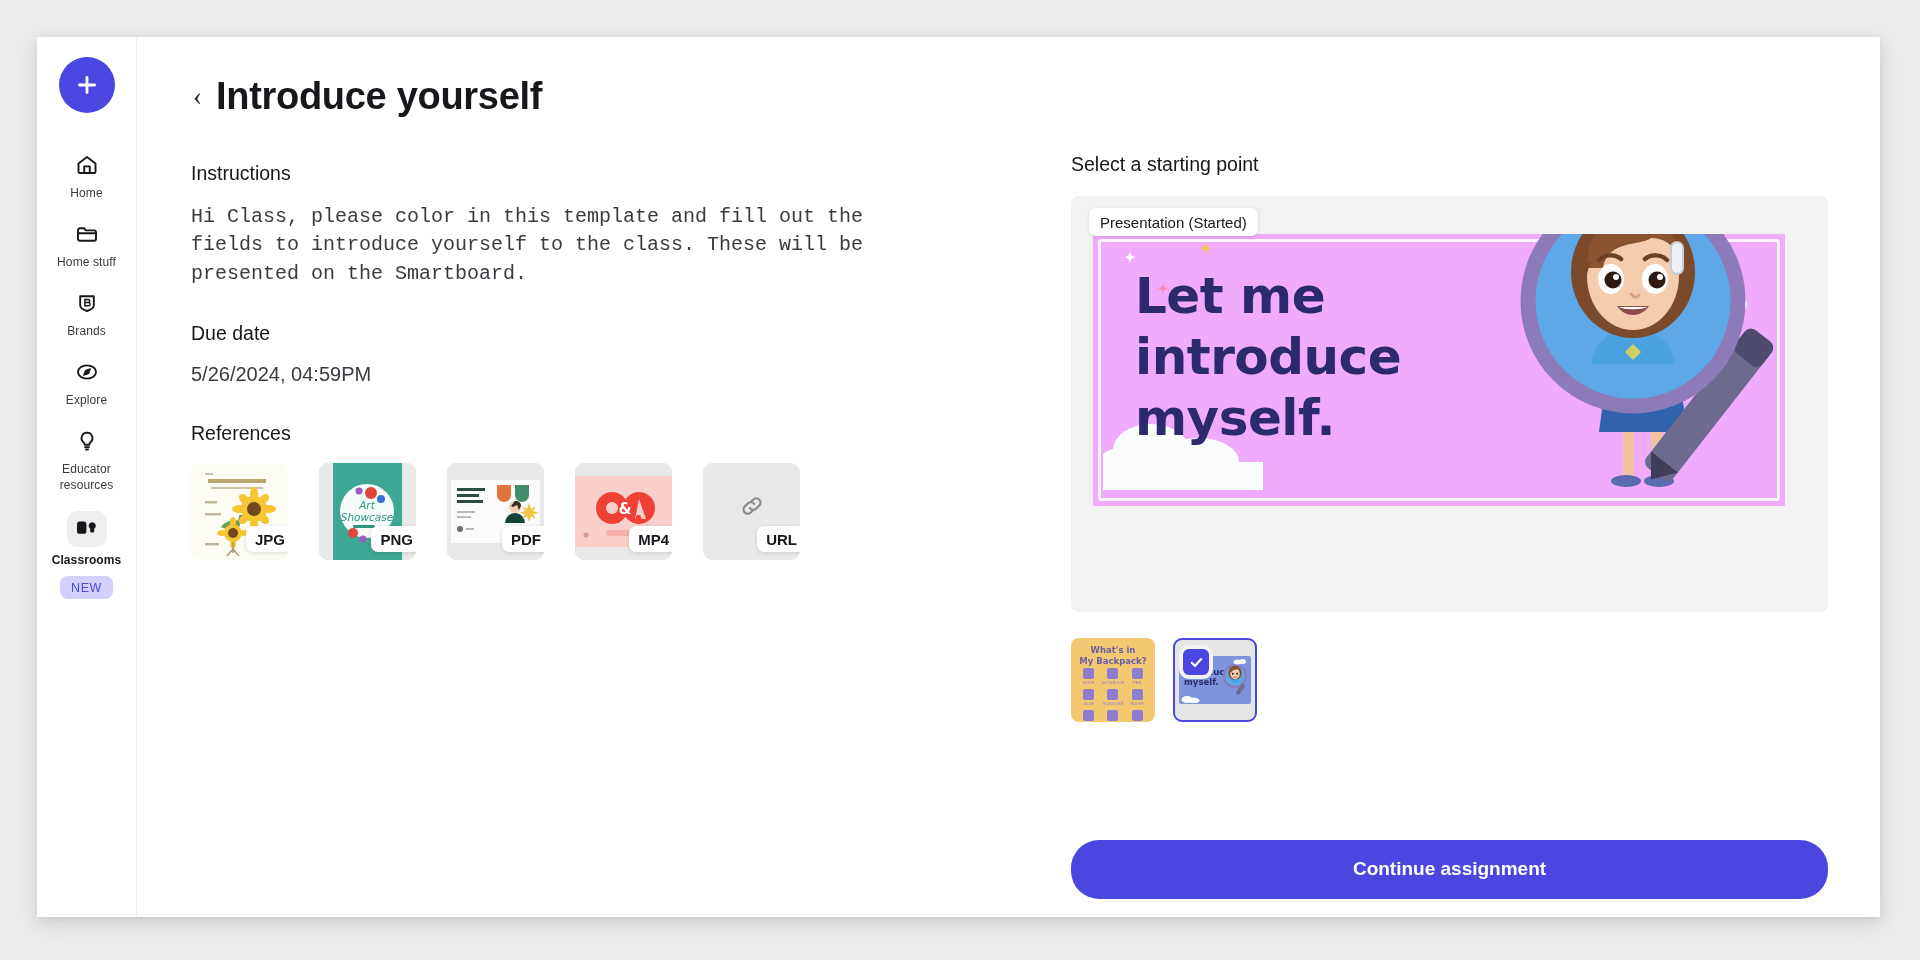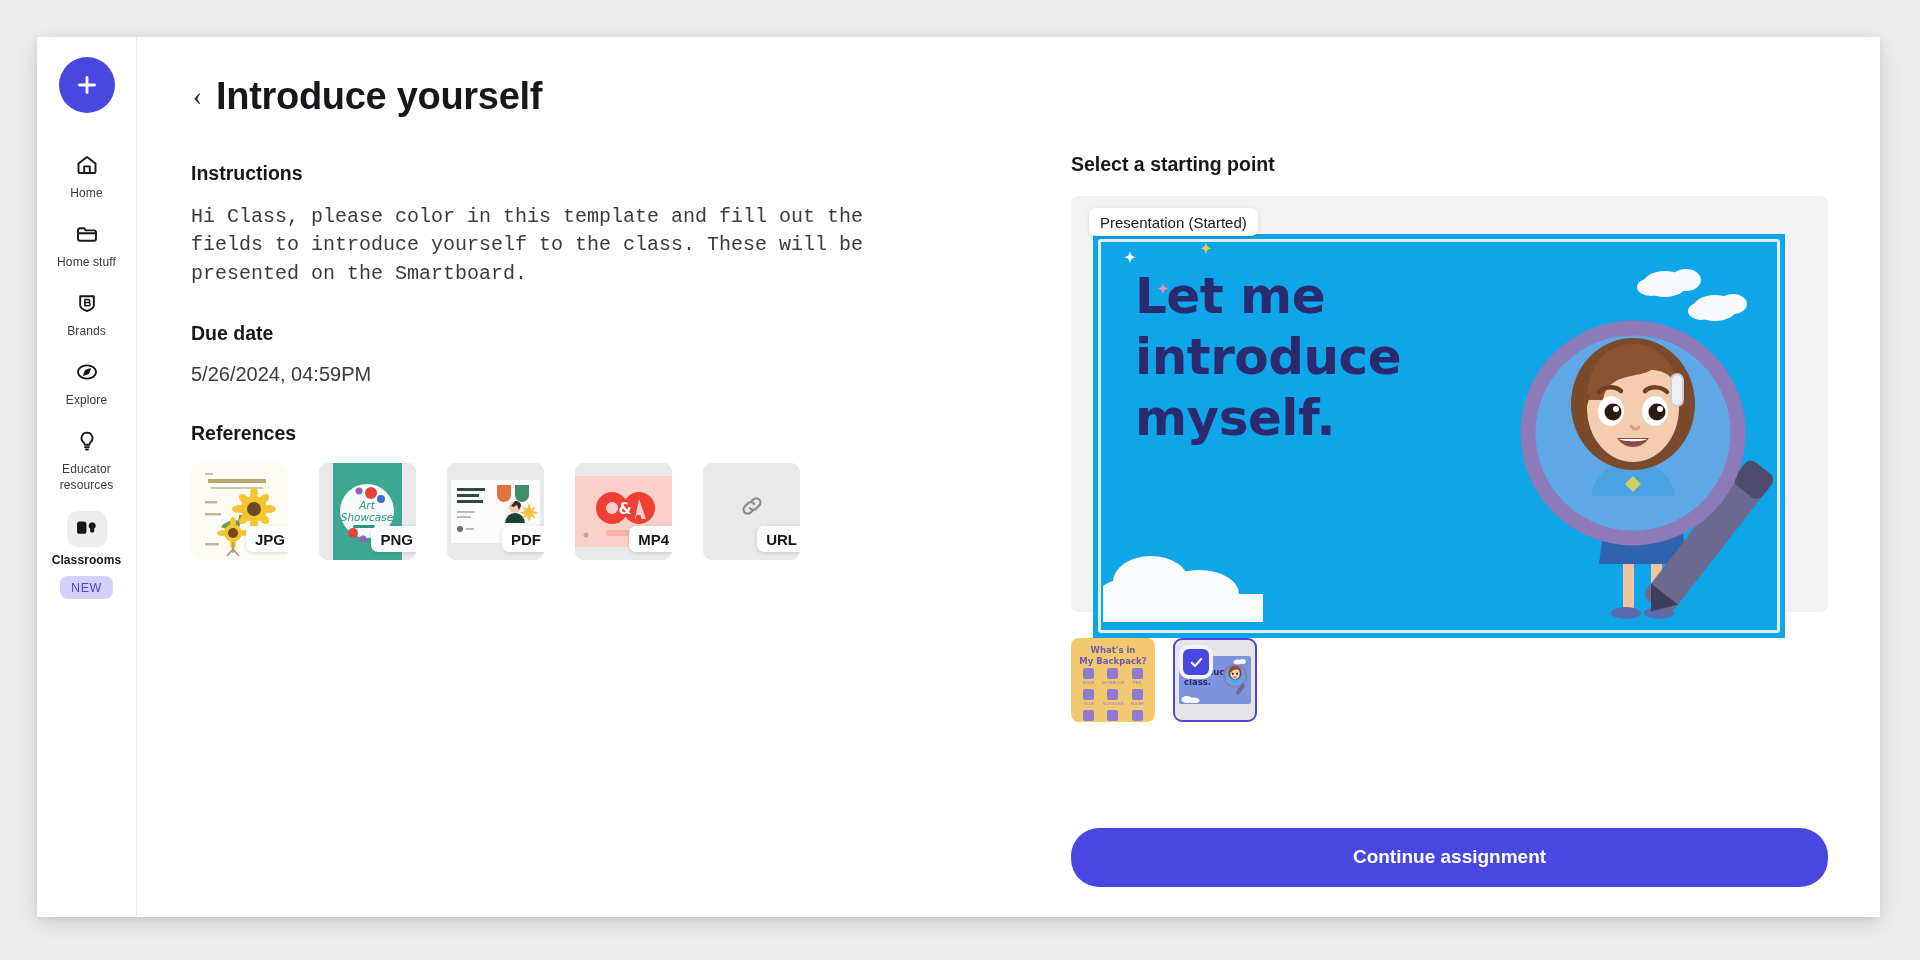--- a/index.html
+++ b/index.html
@@ -111,21 +111,21 @@
   }
   .page-title {
     font-size: 38px;
     font-weight: 700;
     color: #17171c;
     letter-spacing: -0.3px;
   }
 
   .section-head {
     font-size: 19.5px;
-    font-weight: 700;
+    font-weight: 400;
     color: #17171c;
     margin-bottom: 18px;
   }
   .body-text {
     font-size: 20px;
     color: #3a3a40;
     line-height: 1.42;
     max-width: 740px;
     margin-bottom: 34px;
     font-family: Liberation Mono, monospace;
@@ -184,22 +184,22 @@
     border-radius: 7px;
     font-size: 15px;
     color: #17171c;
     padding: 6px 11px 5px 11px;
     box-shadow: 0 1px 4px rgba(0,0,0,0.12);
     z-index: 10;
   }
   .slide {
     position: absolute;
     left: 22px; top: 38px;
-    width: 692px; height: 404px;
-    background: #0ea5e9;
+    width: 692px; height: 272px;
+    background: #f0abfc;
     overflow: hidden;
     padding-left: 7px;
   }
   .slide-inner-border {
     position: absolute; inset: 5px;
     border: 3px solid rgba(255,255,255,0.85);
     border-radius: 3px;
   }
   .slide-text {
     position: absolute;
@@ -271,21 +271,21 @@
     background: #4a47e0;
     color: #ffffff;
     font-size: 19px;
     font-weight: 700;
     border: none;
     border-radius: 28px;
     padding: 18px 0 19px 0;
     cursor: pointer;
     font-family: "Liberation Sans", sans-serif;
     margin-top: auto;
-    margin-bottom: 30px;
+    margin-bottom: 18px;
   }
 </style>
 </head>
 <body>
 
 <div class="app-window">
 
   <nav class="sidebar">
 
     <button class="add-button">
@@ -632,21 +632,21 @@
 
         <div class="thumb selected">
           <span class="thumb-check">
             <svg width="15" height="15" viewBox="0 0 24 24" fill="none" stroke="#fff" stroke-width="3.4" stroke-linecap="round" stroke-linejoin="round">
               <path d="M4.5 12.5 9.5 17.5 19.5 6.5"></path>
             </svg>
           </span>
           <div class="mini-slide">
             <div class="mini-text">
               <span>introduce</span><br>
-              <span>class.</span>
+              <span>myself.</span>
             </div>
             <svg style="position:absolute;right:1px;top:5px;" width="30" height="38" viewBox="0 0 300 380">
               <circle cx="150" cy="150" r="110" fill="#5fa8e8" stroke="#8d7ab8" stroke-width="20"></circle>
               <ellipse cx="150" cy="120" rx="66" ry="72" fill="#7b4a2a"></ellipse>
               <ellipse cx="150" cy="126" rx="48" ry="56" fill="#f3cdae"></ellipse>
               <path d="M102 112c0-38 22-56 48-56s48 18 48 56c0-22-14-30-30-30-10 8-44 2-50 30z" fill="#8b5430"></path>
               <circle cx="128" cy="128" r="10" fill="#2d1a10"></circle>
               <circle cx="172" cy="128" r="10" fill="#2d1a10"></circle>
               <path d="M130 158c10 12 30 12 40 0z" fill="#8d4a46"></path>
               <path d="M108 214c4-24 20-34 42-34s38 10 42 34z" fill="#4aa3e0"></path>

